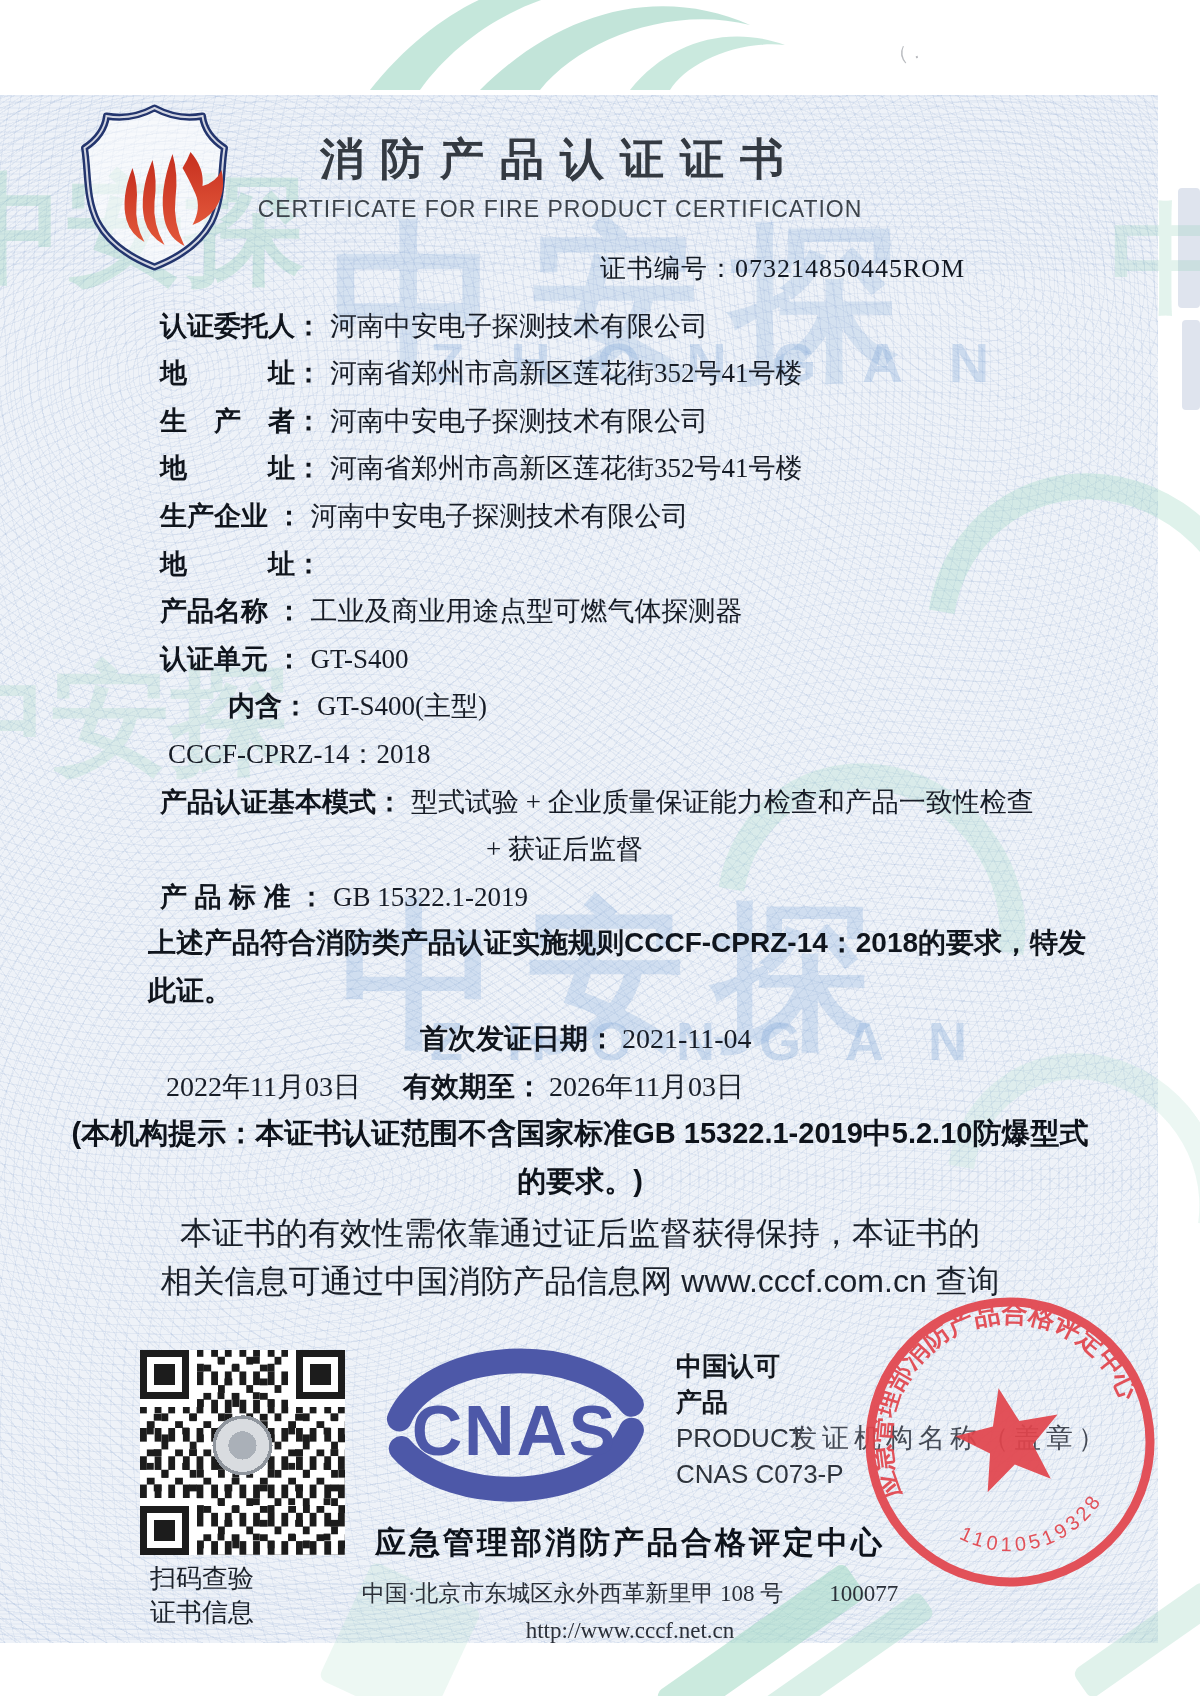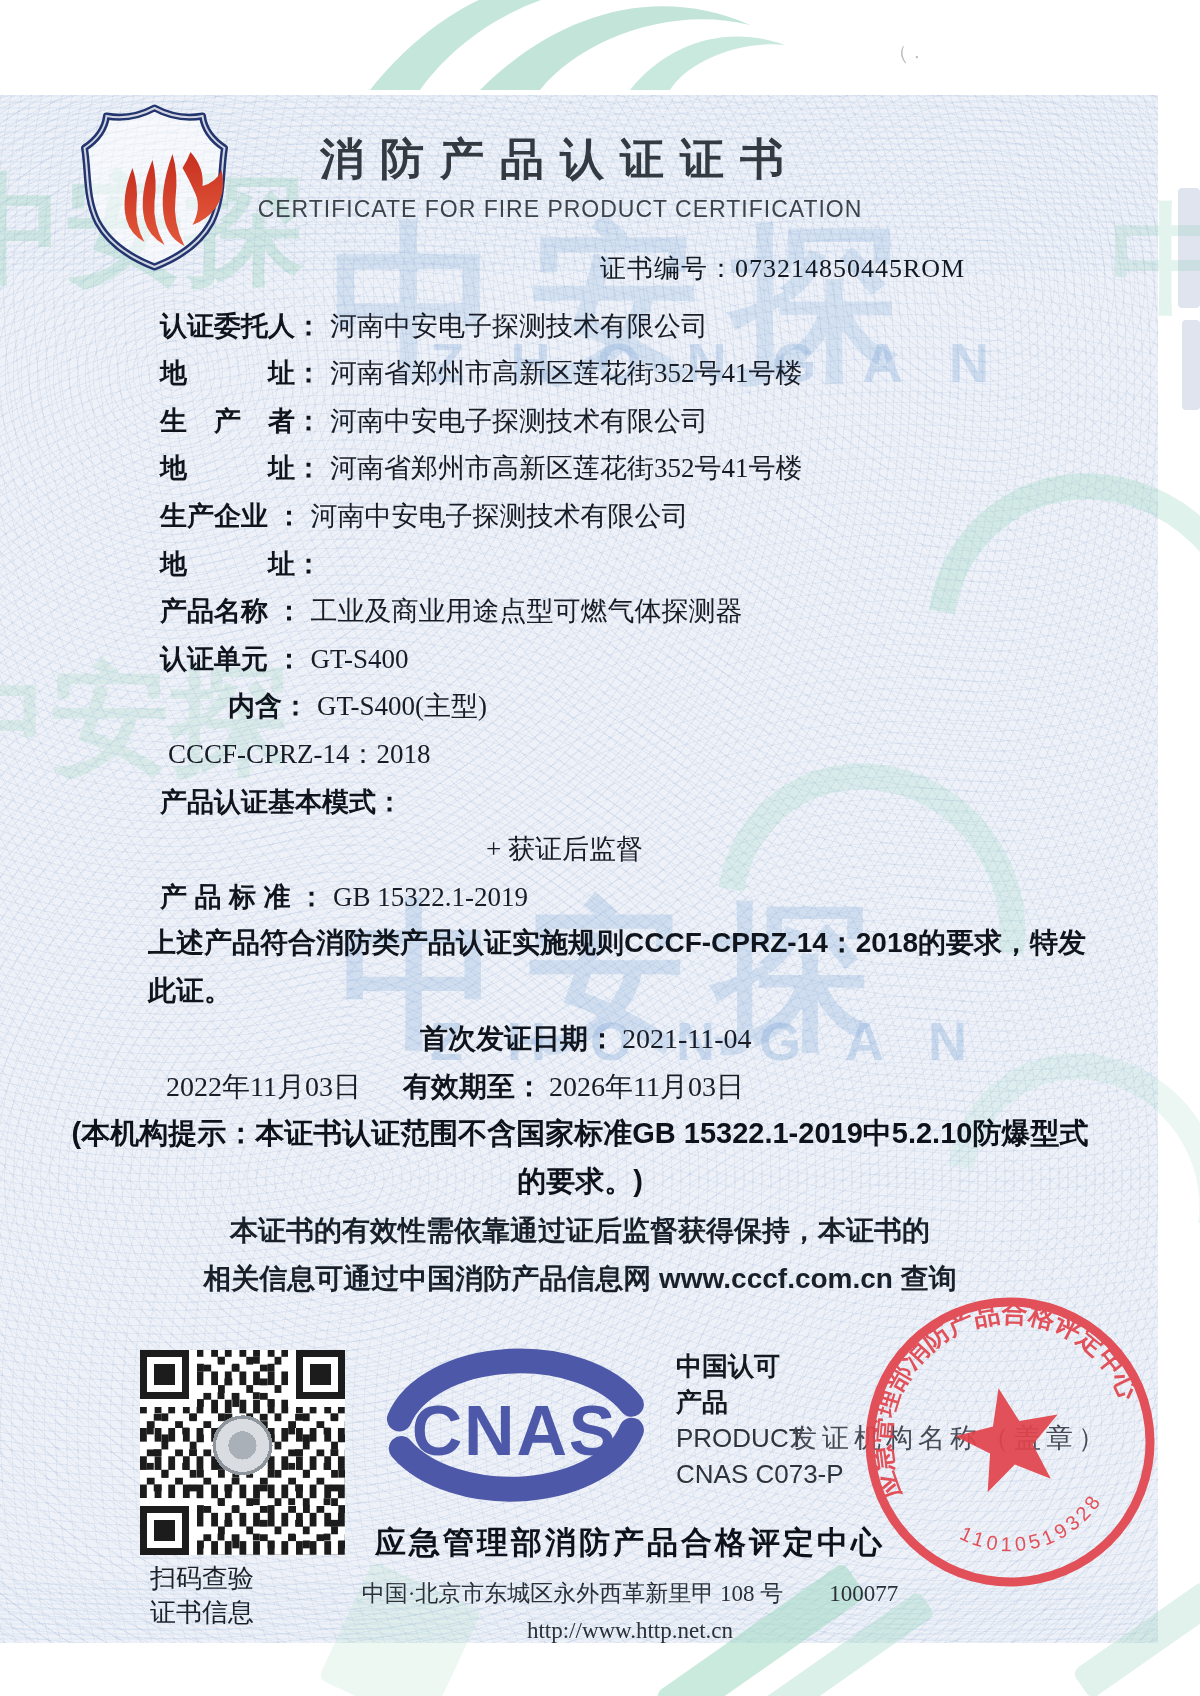--- a/index.html
+++ b/index.html
@@ -46,21 +46,21 @@
   .stmt{left:148px;width:980px;font-size:28px;font-weight:600;color:#10151d;line-height:38px;}
   .stmt1{top:924px}.stmt2{top:972px}
   .dateline{font-size:28px;line-height:38px;white-space:pre;display:flex;}
   .dateline .lbl{font-weight:700;color:#10151d;}
   .dateline .val{font-family:"Liberation Serif","DejaVu Serif",serif;color:#171c26;margin-left:6px;}
   .d-first{left:420px;top:1020px;}
   .d-re{left:160px;top:1068px;}
   .gap2{margin-left:42px;}
   .notice{left:60px;width:1040px;text-align:center;font-size:29px;font-weight:700;color:#0e131b;}
   .n1{top:1114px}.n2{top:1162px}
-  .valid{left:60px;width:1040px;text-align:center;font-size:28px;font-weight:700;color:#1a202a;}
+  .valid{left:60px;width:1040px;text-align:center;font-size:32px;font-weight:400;color:#1a202a;}
   .v1{top:1212px}.v2{top:1260px}
   
   .qr{left:140px;top:1350px;width:205px;height:205px;}
   .qr-cap{left:150px;top:1562px;font-size:26px;line-height:34px;color:#1c222b;
           font-family:"Liberation Serif","DejaVu Serif",serif;text-align:right;}
   .cnas{left:372px;top:1338px;width:285px;height:175px;}
   .cnas-txt{left:676px;top:1348px;font-size:26px;line-height:36px;color:#14181f;font-weight:600;}
   .cnas-txt .en{font-weight:500;color:#2e343c;}
   .stamp-cap{left:790px;top:1420px;font-size:27px;letter-spacing:5px;color:#454a55;z-index:4;
              font-family:"Liberation Serif","DejaVu Serif",serif;}
@@ -129,21 +129,21 @@
 <div class="abs row r0 content"><span class="lbl">认证委托人：</span><span class="val">河南中安电子探测技术有限公司</span></div>
 <div class="abs row r1 content"><span class="lbl">地　　　址：</span><span class="val">河南省郑州市高新区莲花街352号41号楼</span></div>
 <div class="abs row r2 content"><span class="lbl">生　产　者：</span><span class="val">河南中安电子探测技术有限公司</span></div>
 <div class="abs row r3 content"><span class="lbl">地　　　址：</span><span class="val">河南省郑州市高新区莲花街352号41号楼</span></div>
 <div class="abs row r4 content"><span class="lbl">生产企业 ：</span><span class="val">河南中安电子探测技术有限公司</span></div>
 <div class="abs row r5 content"><span class="lbl">地　　　址：</span></div>
 <div class="abs row r6 content"><span class="lbl">产品名称 ：</span><span class="val">工业及商业用途点型可燃气体探测器</span></div>
 <div class="abs row r7 content"><span class="lbl">认证单元 ：</span><span class="val">GT-S400</span></div>
 <div class="abs row r8 content"><span class="lbl">内含：</span><span class="val">GT-S400(主型)</span></div>
 <div class="abs row r9 content"><span class="val">CCCF-CPRZ-14：2018</span></div>
-<div class="abs row r10 content"><span class="lbl">产品认证基本模式：</span></div>
+<div class="abs row r10 content"><span class="lbl">产品认证基本模式：</span><span class="val">型式试验 + 企业质量保证能力检查和产品一致性检查</span></div>
 <div class="abs row r11 content"><span class="val">+ 获证后监督</span></div>
 <div class="abs row r12 content"><span class="lbl">产 品 标 准 ：</span><span class="val">GB 15322.1-2019</span></div>
 
 <div class="abs stmt stmt1 content">上述产品符合消防类产品认证实施规则CCCF-CPRZ-14：2018的要求，特发</div>
 <div class="abs stmt stmt2 content">此证。</div>
 
 <div class="abs dateline d-first content"><span class="lbl">首次发证日期：</span><span class="val">2021-11-04</span></div>
 <div class="abs dateline d-re content">
   <span class="val">2022年11月03日</span>
   <span class="lbl gap2">有效期至：</span><span class="val">2026年11月03日</span>
@@ -224,13 +224,13 @@
   <text font-size="26" fill="#e2444c" font-weight="600" font-family="Liberation Serif, DejaVu Serif, serif">
     <textPath href="#stArcTop" startOffset="12">应急管理部消防产品合格评定中心</textPath>
   </text>
   <text font-size="20" fill="#e2444c" letter-spacing="4" font-family="Liberation Sans, DejaVu Sans, sans-serif">
     <textPath href="#stArcBot" startOffset="8">1101051932821</textPath>
   </text>
 </svg>
 
 <div class="abs issuer content">应急管理部消防产品合格评定中心</div>
 <div class="abs addr content"><span>中国·北京市东城区永外西革新里甲 108 号</span>　　<span>100077</span></div>
-<div class="abs web content">http://www.http.net.cn</div>
+<div class="abs web content">http://www.cccf.net.cn</div>
 
 </body></html>

